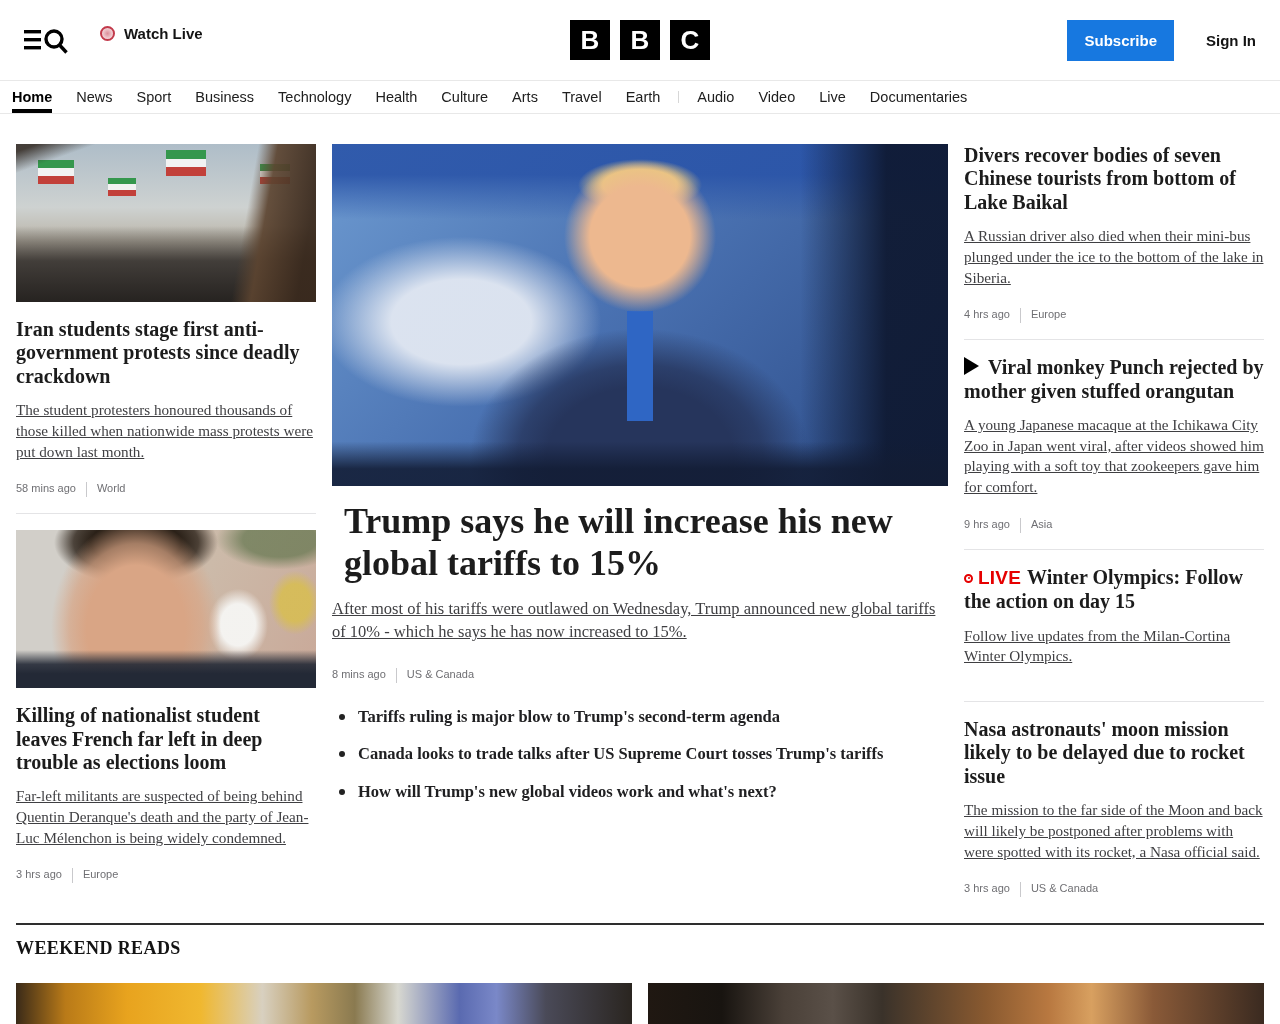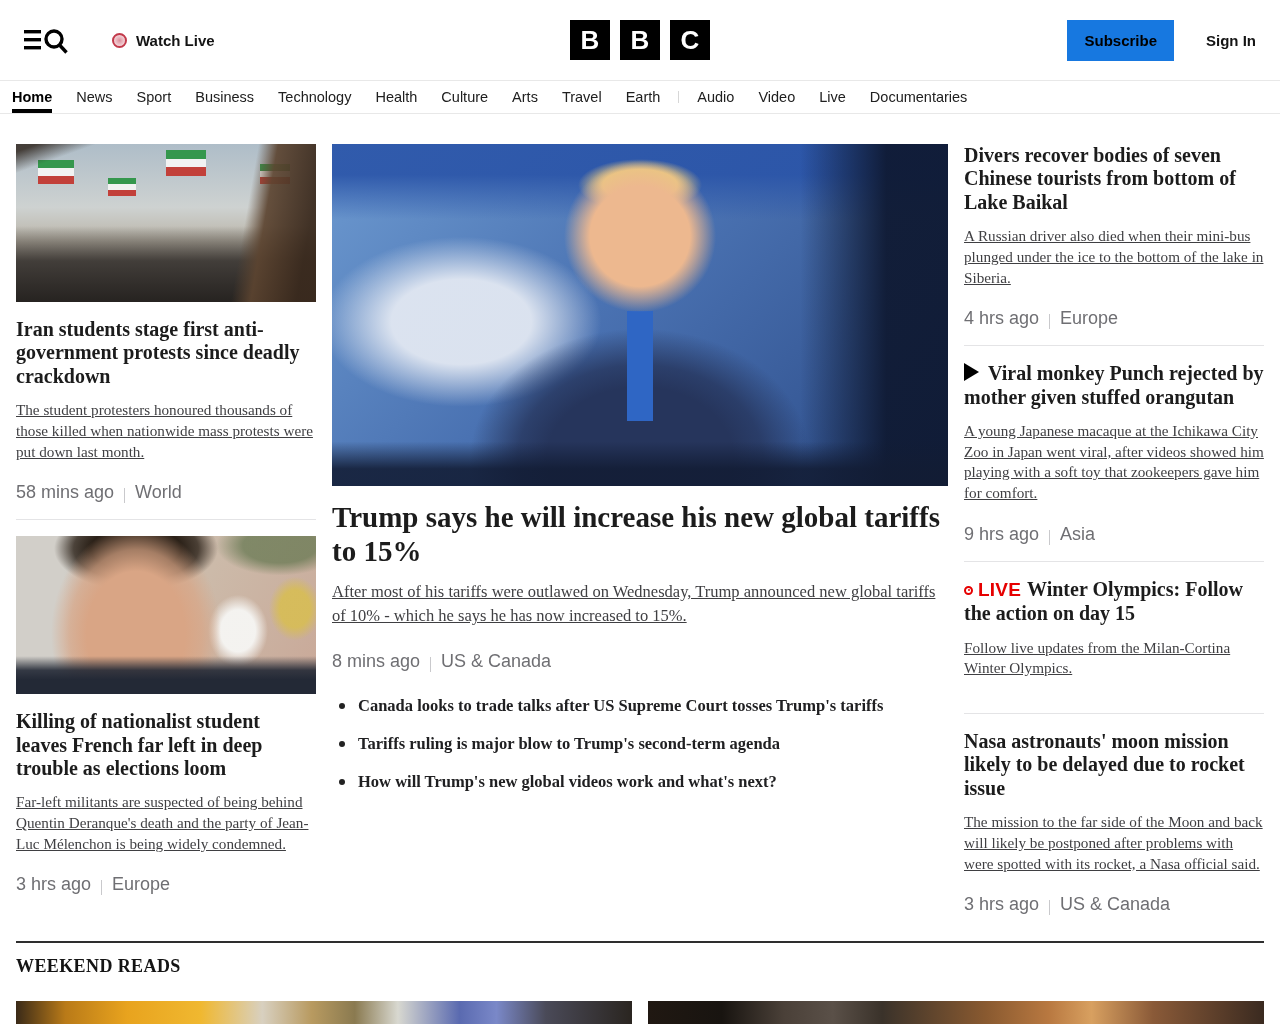--- a/index.html
+++ b/index.html
@@ -3,49 +3,49 @@
 <meta charset="utf-8">
 <style>
   * { box-sizing: border-box; }
   html,body { margin:0; padding:0; }
   body {
     width:1280px; height:1024px; overflow:hidden; background:#ffffff;
     font-family:"Liberation Sans","DejaVu Sans",sans-serif; color:#141414;
   }
   
   .header { height:80px; display:flex; align-items:center; padding:0 24px; position:relative; }
-  .header-left { display:flex; align-items:center; gap:42px; }
+  .header-left { display:flex; align-items:flex-start; gap:30px; }
   .menu-search { cursor:pointer; display:flex; align-items:center; }
   .watch-live { display:flex; align-items:center; gap:9px; font-weight:700; font-size:15px; color:#141414; cursor:pointer; }
   .live-ring { width:15px; height:15px; border-radius:50%; border:2px solid #c23a4b;
     background:radial-gradient(circle,#dd8f9b 0%,#f4d9dd 75%); }
   .logo { position:absolute; left:50%; top:20px; transform:translateX(-50%); display:flex; gap:10px; }
   .logo-block { width:40px; height:40px; background:#000; color:#fff; display:flex; align-items:center;
     justify-content:center; font-weight:700; font-size:26px; }
   .header-right { margin-left:auto; display:flex; align-items:center; gap:32px; }
-  .subscribe-btn { background:#1778e0; color:#000000; border:none; font-weight:700; font-size:15px;
+  .subscribe-btn { background:#1778e0; color:#ffffff; border:none; font-weight:700; font-size:15px;
     padding:12px 17px; cursor:pointer; font-family:inherit;text-align:center; }
   .sign-in { font-weight:700; font-size:15px; color:#141414; cursor:pointer; }
   
   .nav { height:34px; border-top:1px solid #e8e8e8; border-bottom:1px solid #e8e8e8;
     display:flex; align-items:stretch; }
   .nav-item { padding:0 12px; display:flex; align-items:center; font-size:14.5px; color:#202020;
     font-weight:500; position:relative; cursor:pointer; white-space:nowrap; }
   .nav-item.active { font-weight:700; color:#000; }
   .nav-item.active::after { content:""; position:absolute; left:12px; right:12px; bottom:0; height:4px; background:#000; }
   .nav-divider { width:1px; background:#d7d7d7; margin:10px 6px; }
   
   .main { display:grid; grid-template-columns:300px 616px 300px; gap:16px; padding:30px 16px 0; }
   .headline { font-family:"Liberation Serif","DejaVu Serif",serif; font-weight:700; color:#1c1c1c;
     font-size:20px; line-height:1.17; margin:16px 0 0; cursor:pointer; }
-  .headline-main { font-size:29px; line-height:1.18; margin-top:14px; }
+  .headline-main { font-size:36px; line-height:1.18; margin-top:14px;margin-left:12px; }
   .summary { font-family:"Liberation Serif","DejaVu Serif",serif; color:#3f3f42; font-size:15.2px;
     line-height:1.36; margin:12px 0 0;text-decoration:underline; }
   .summary-main { font-size:16.5px; line-height:1.42; }
-  .meta { display:flex; align-items:flex-end; gap:10px; font-size:18px; color:#6f6f73; margin-top:20px; }
+  .meta { display:flex; align-items:flex-start; gap:10px; font-size:11px; color:#6f6f73; margin-top:20px; }
   .meta-sep { width:1px; height:15px; background:#c9c9cc; }
   .story-divider { border:none; border-top:1px solid #e4e4e6; margin:16px 0; }
   .art-img { width:100%; cursor:pointer; }
   
   .related-list { list-style:none; margin:24px 0 0; padding:0; }
   .related-item { position:relative; padding-left:26px; font-family:"Liberation Serif","DejaVu Serif",serif;
     font-weight:700; font-size:16.5px; color:#202022; line-height:1.25; margin-bottom:17px; cursor:pointer; }
   .related-item::before { content:""; position:absolute; left:7px; top:7px; width:6px; height:6px;
     border-radius:50%; background:#222; }
   
@@ -180,22 +180,22 @@
   <div>
     <div class="art-img img-trump"></div>
     <h1 class="headline headline-main">Trump says he will increase his new global tariffs to 15%</h1>
     <p class="summary summary-main">After most of his tariffs were outlawed on Wednesday, Trump announced new global tariffs of 10% - which he says he has now increased to 15%.</p>
     <div class="meta" style="margin-top:24px;">
       <span>8 mins ago</span>
       <span class="meta-sep"></span>
       <span>US &amp; Canada</span>
     </div>
     <ul class="related-list">
+      <li class="related-item">Tariffs ruling is major blow to Trump's second-term agenda</li>
       <li class="related-item">Canada looks to trade talks after US Supreme Court tosses Trump's tariffs</li>
-      <li class="related-item">Tariffs ruling is major blow to Trump's second-term agenda</li>
       <li class="related-item">How will Trump's new global videos work and what's next?</li>
     </ul>
   </div>
 
   <div>
     <div>
       <h3 class="headline" style="margin-top:0;">Divers recover bodies of seven Chinese tourists from bottom of Lake Baikal</h3>
       <p class="summary">A Russian driver also died when their mini-bus plunged under the ice to the bottom of the lake in Siberia.</p>
       <div class="meta">
         <span>4 hrs ago</span>

